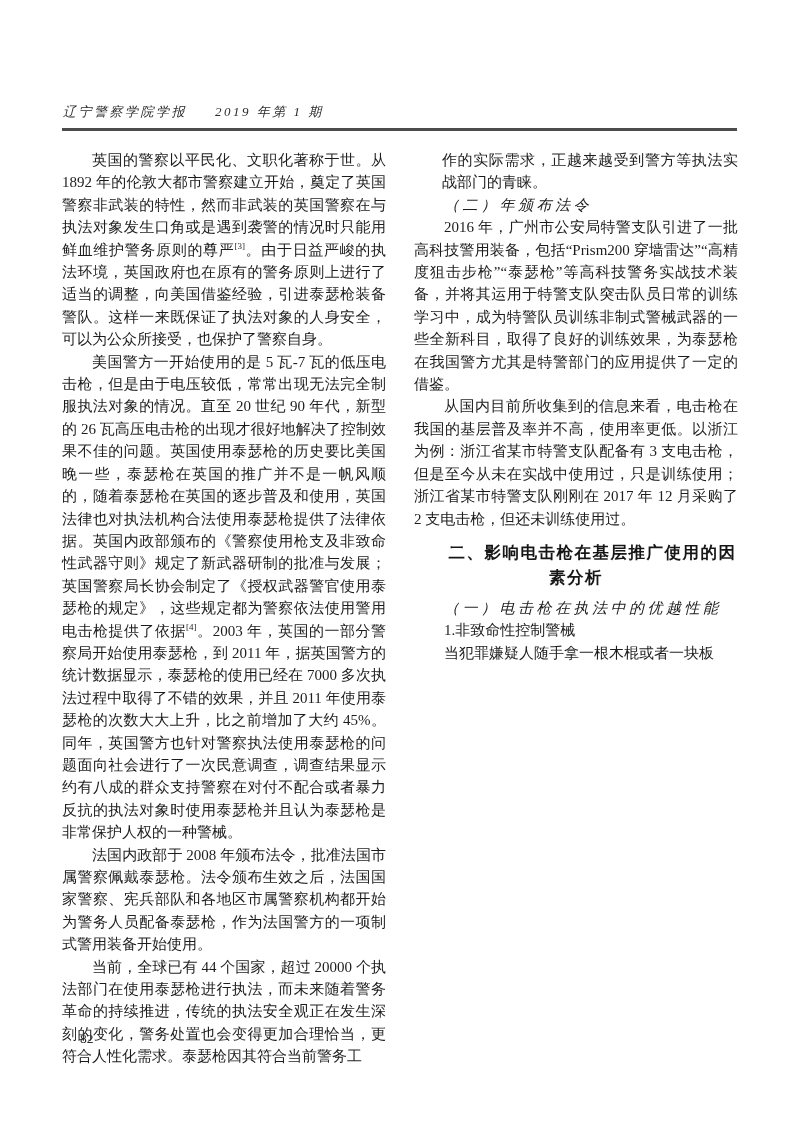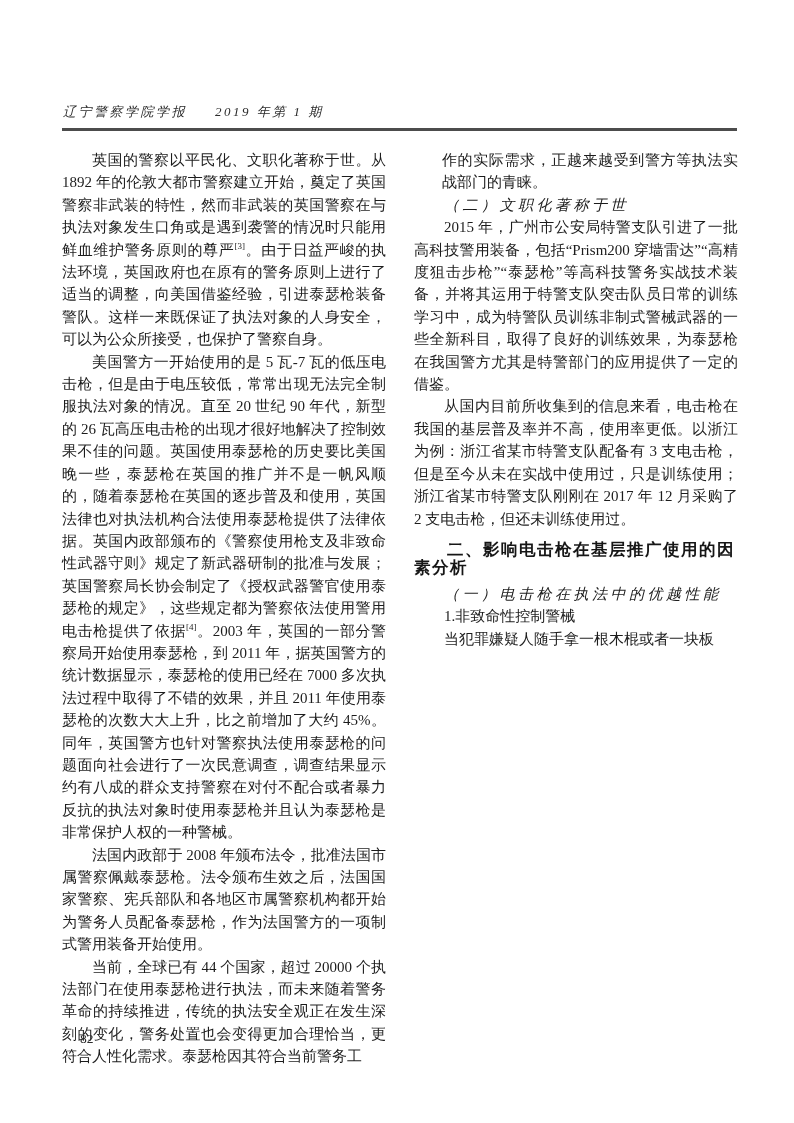--- a/index.html
+++ b/index.html
@@ -60,25 +60,25 @@
   }
   .kai-heading {
     font-style: italic;
     letter-spacing: 3.5px;
     text-indent: 2em;
   }
   .section-heading {
     font-family: "Liberation Sans", "DejaVu Sans", sans-serif;
     font-weight: bold;
     font-size: 16.5px;
-    line-height: 18px;
+    line-height: 25px;
     letter-spacing: 1.5px;
     margin: 10px 0 7px 0 !important;
     text-indent: 2em;
-    text-align: left;
+    text-align: center;
     color: #161616;
   }
   .page-number {
     position: absolute;
     left: 80px;
     top: 1031px;
     font-size: 13.5px;
     color: #2b2b2b;
   }
 </style>
@@ -97,22 +97,22 @@
 
     <section class="col">
       <p><span>英国的警察以平民化、文职化著称于世。从 1892 年的伦敦大都市警察建立开始，奠定了英国警察非武装的特性，然而非武装的英国警察在与执法对象发生口角或是遇到袭警的情况时只能用鲜血维护警务原则的尊严</span><sup class="ref">[3]</sup><span>。由于日益严峻的执法环境，英国政府也在原有的警务原则上进行了适当的调整，向美国借鉴经验，引进泰瑟枪装备警队。这样一来既保证了执法对象的人身安全，可以为公众所接受，也保护了警察自身。</span></p>
       <p><span>美国警方一开始使用的是 5 瓦-7 瓦的低压电击枪，但是由于电压较低，常常出现无法完全制服执法对象的情况。直至 20 世纪 90 年代，新型的 26 瓦高压电击枪的出现才很好地解决了控制效果不佳的问题。英国使用泰瑟枪的历史要比美国晚一些，泰瑟枪在英国的推广并不是一帆风顺的，随着泰瑟枪在英国的逐步普及和使用，英国法律也对执法机构合法使用泰瑟枪提供了法律依据。英国内政部颁布的《警察使用枪支及非致命性武器守则》规定了新武器研制的批准与发展；英国警察局长协会制定了《授权武器警官使用泰瑟枪的规定》，这些规定都为警察依法使用警用电击枪提供了依据</span><sup class="ref">[4]</sup><span>。2003 年，英国的一部分警察局开始使用泰瑟枪，到 2011 年，据英国警方的统计数据显示，泰瑟枪的使用已经在 7000 多次执法过程中取得了不错的效果，并且 2011 年使用泰瑟枪的次数大大上升，比之前增加了大约 45%。同年，英国警方也针对警察执法使用泰瑟枪的问题面向社会进行了一次民意调查，调查结果显示约有八成的群众支持警察在对付不配合或者暴力反抗的执法对象时使用泰瑟枪并且认为泰瑟枪是非常保护人权的一种警械。</span></p>
       <p>法国内政部于 2008 年颁布法令，批准法国市属警察佩戴泰瑟枪。法令颁布生效之后，法国国家警察、宪兵部队和各地区市属警察机构都开始为警务人员配备泰瑟枪，作为法国警方的一项制式警用装备开始使用。</p>
       <p>当前，全球已有 44 个国家，超过 20000 个执法部门在使用泰瑟枪进行执法，而未来随着警务革命的持续推进，传统的执法安全观正在发生深刻的变化，警务处置也会变得更加合理恰当，更符合人性化需求。泰瑟枪因其符合当前警务工</p>
     </section>
 
     <section class="col">
       <p class="continuation">作的实际需求，正越来越受到警方等执法实战部门的青睐。</p>
-      <p class="kai-heading">（二）文职化著称于世</p>
-      <p>2015 年，广州市公安局特警支队引进了一批高科技警用装备，包括“Prism200 穿墙雷达”“高精度狙击步枪”“泰瑟枪”等高科技警务实战技术装备，并将其运用于特警支队突击队员日常的训练学习中，成为特警队员训练非制式警械武器的一些全新科目，取得了良好的训练效果，为泰瑟枪在我国警方尤其是特警部门的应用提供了一定的借鉴。</p>
+      <p class="kai-heading">（二）年颁布法令</p>
+      <p>2016 年，广州市公安局特警支队引进了一批高科技警用装备，包括“Prism200 穿墙雷达”“高精度狙击步枪”“泰瑟枪”等高科技警务实战技术装备，并将其运用于特警支队突击队员日常的训练学习中，成为特警队员训练非制式警械武器的一些全新科目，取得了良好的训练效果，为泰瑟枪在我国警方尤其是特警部门的应用提供了一定的借鉴。</p>
       <p>从国内目前所收集到的信息来看，电击枪在我国的基层普及率并不高，使用率更低。以浙江为例：浙江省某市特警支队配备有 3 支电击枪，但是至今从未在实战中使用过，只是训练使用；浙江省某市特警支队刚刚在 2017 年 12 月采购了 2 支电击枪，但还未训练使用过。</p>
       <p class="section-heading">二、影响电击枪在基层推广使用的因素分析</p>
       <p class="kai-heading">（一）电击枪在执法中的优越性能</p>
       <p>1.非致命性控制警械</p>
       <p>当犯罪嫌疑人随手拿一根木棍或者一块板</p>
     </section>
 
   </main>
 
   <footer>

